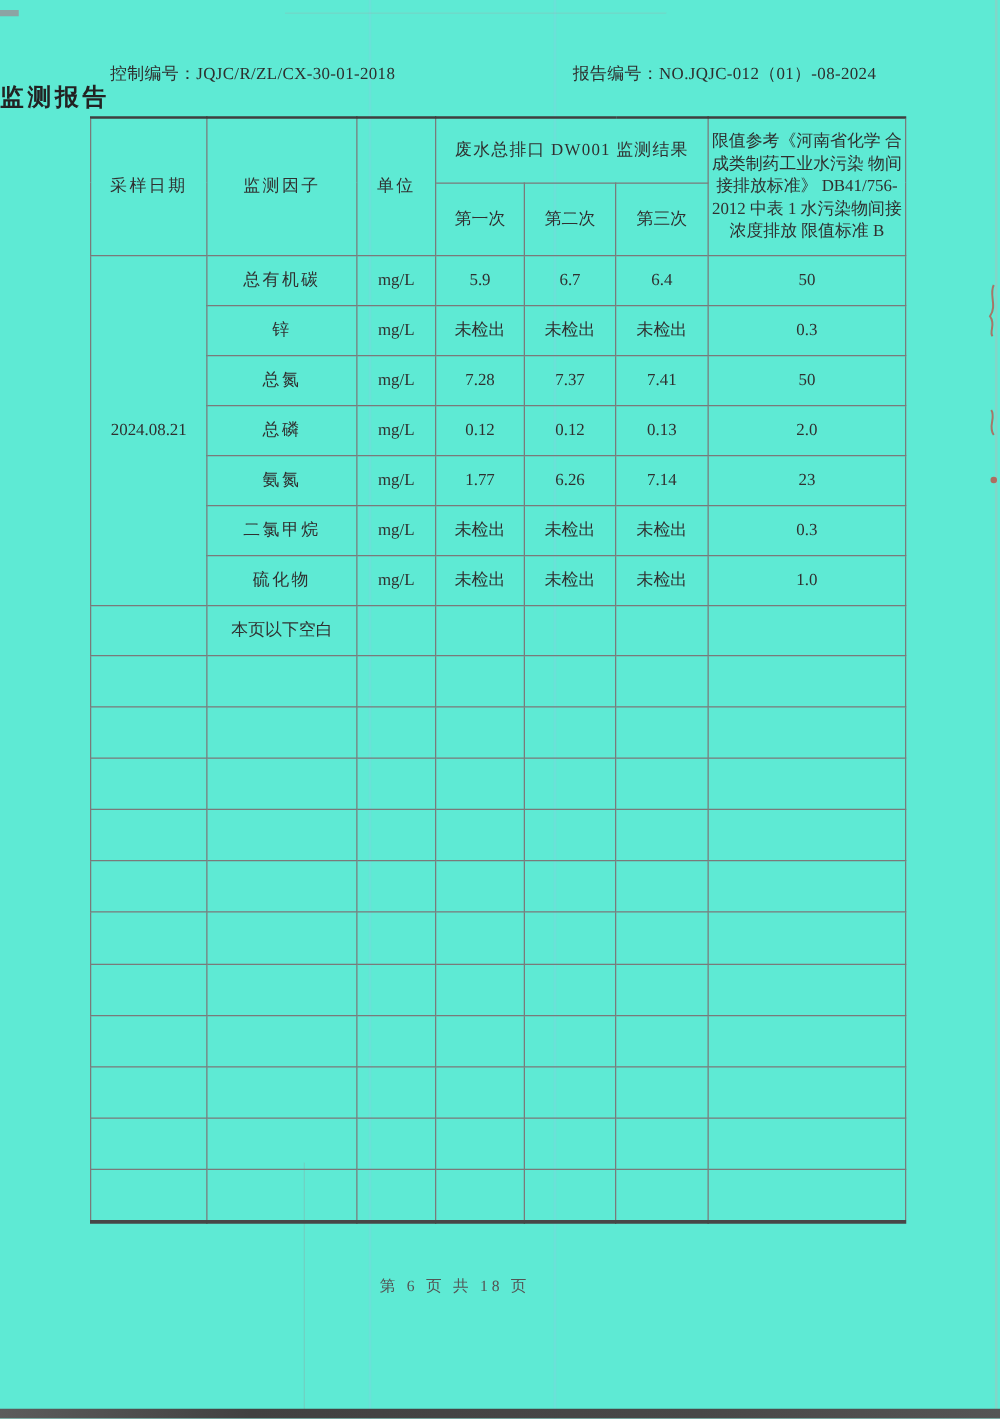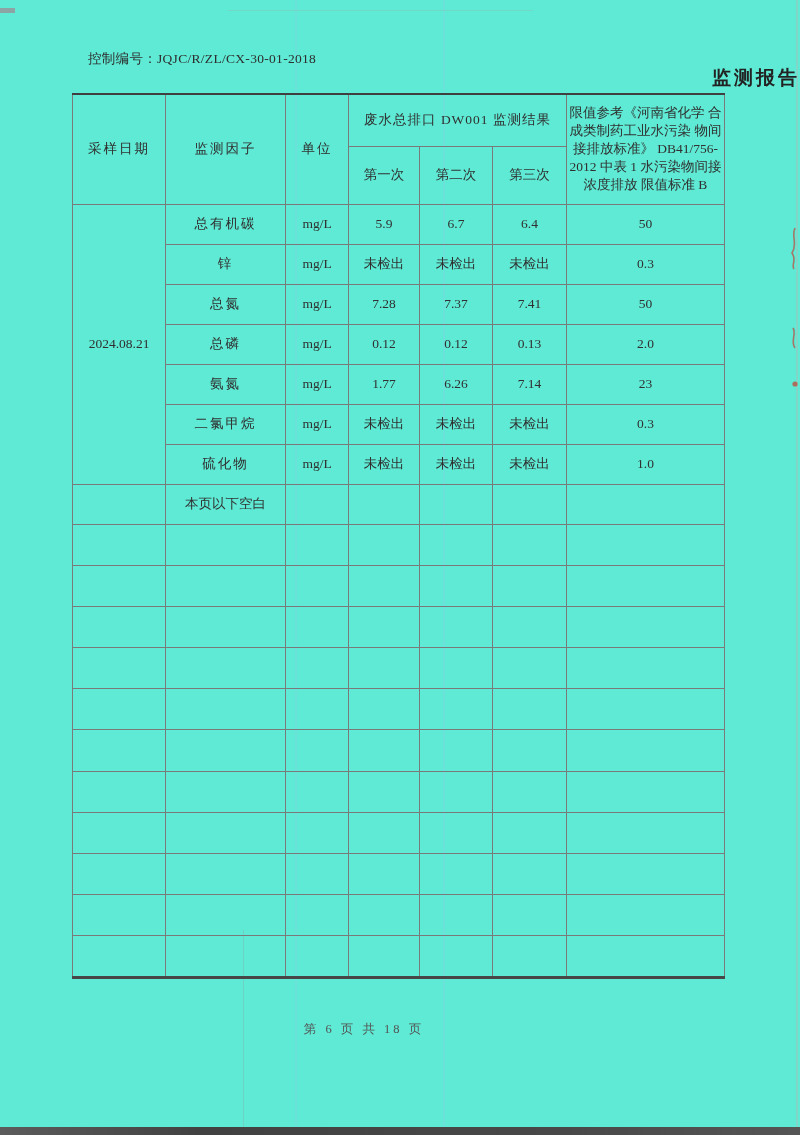--- a/index.html
+++ b/index.html
@@ -19,21 +19,21 @@
   .scan-gray-line { position:absolute; left:243px; top:930px; width:1px; height:198px; background:rgba(150,150,150,0.28); }
   .scan-right-edge { position:absolute; left:796px; top:0; width:2px; height:1135px; background:rgba(195,178,178,0.35); }
   .scan-top-dash { position:absolute; left:0; top:8px; width:15px; height:5px; background:#94989b; opacity:.85; }
   .scan-top-faint { position:absolute; left:228px; top:10px; width:305px; height:1px; background:rgba(165,165,165,0.28); }
   .scan-bottom-strip { position:absolute; left:0; top:1127px; width:800px; height:8px;
     background:linear-gradient(90deg,#5c5c5c,#414141 25%,#484848 70%,#555555); }
   .stamp-marks { position:absolute; left:788px; top:215px; width:12px; height:180px; }
   
   .meta-control { position:absolute; left:88px; top:50px; font-size:13.5px; letter-spacing:.3px; }
   .meta-report  { position:absolute; right:99px; top:50px; font-size:13.5px; letter-spacing:.3px; }
-  .doc-title { position:absolute; left:0; top:65px; width:800px; text-align:right;
+  .doc-title { position:absolute; left:0; top:65px; width:800px; text-align:left;
     font-size:19px; font-weight:bold; letter-spacing:3px; color:#222; }
   
   table.report {
     position:absolute; left:72px; top:93px; width:652px;
     border-collapse:collapse; table-layout:fixed;
     border-left:1px solid #787878; border-right:1px solid #787878;
     border-top:2px solid #3f3f3f; border-bottom:3px solid #474747;
   }
   table.report th, table.report td {
     border:1px solid #7a7a7a;
@@ -65,20 +65,21 @@
   <div class="scan-top-dash"></div>
   <div class="scan-top-faint"></div>
   <div class="scan-bottom-strip"></div>
   <svg class="stamp-marks" viewBox="0 0 12 180">
     <path d="M7,13 C3,21 10,29 4,38 C9,45 3,50 6,54" fill="none" stroke="#c5453a" stroke-width="1.6" opacity="0.7"></path>
     <path d="M5,113 C9,119 2,126 7,133" fill="none" stroke="#c5453a" stroke-width="1.6" opacity="0.7"></path>
     <circle cx="7" cy="169" r="2.6" fill="#c5453a" opacity="0.75"></circle>
   </svg>
 
   <div class="meta-control">控制编号：JQJC/R/ZL/CX-30-01-2018</div>
+  <div class="meta-report">报告编号：NO.JQJC-012（01）-08-2024</div>
   <div class="doc-title">监测报告</div>
 
   <table class="report">
     <colgroup>
       <col style="width:93px">
         <col style="width:120px">
         <col style="width:63px">
       <col style="width:71px">
         <col style="width:73px">
         <col style="width:74px">

